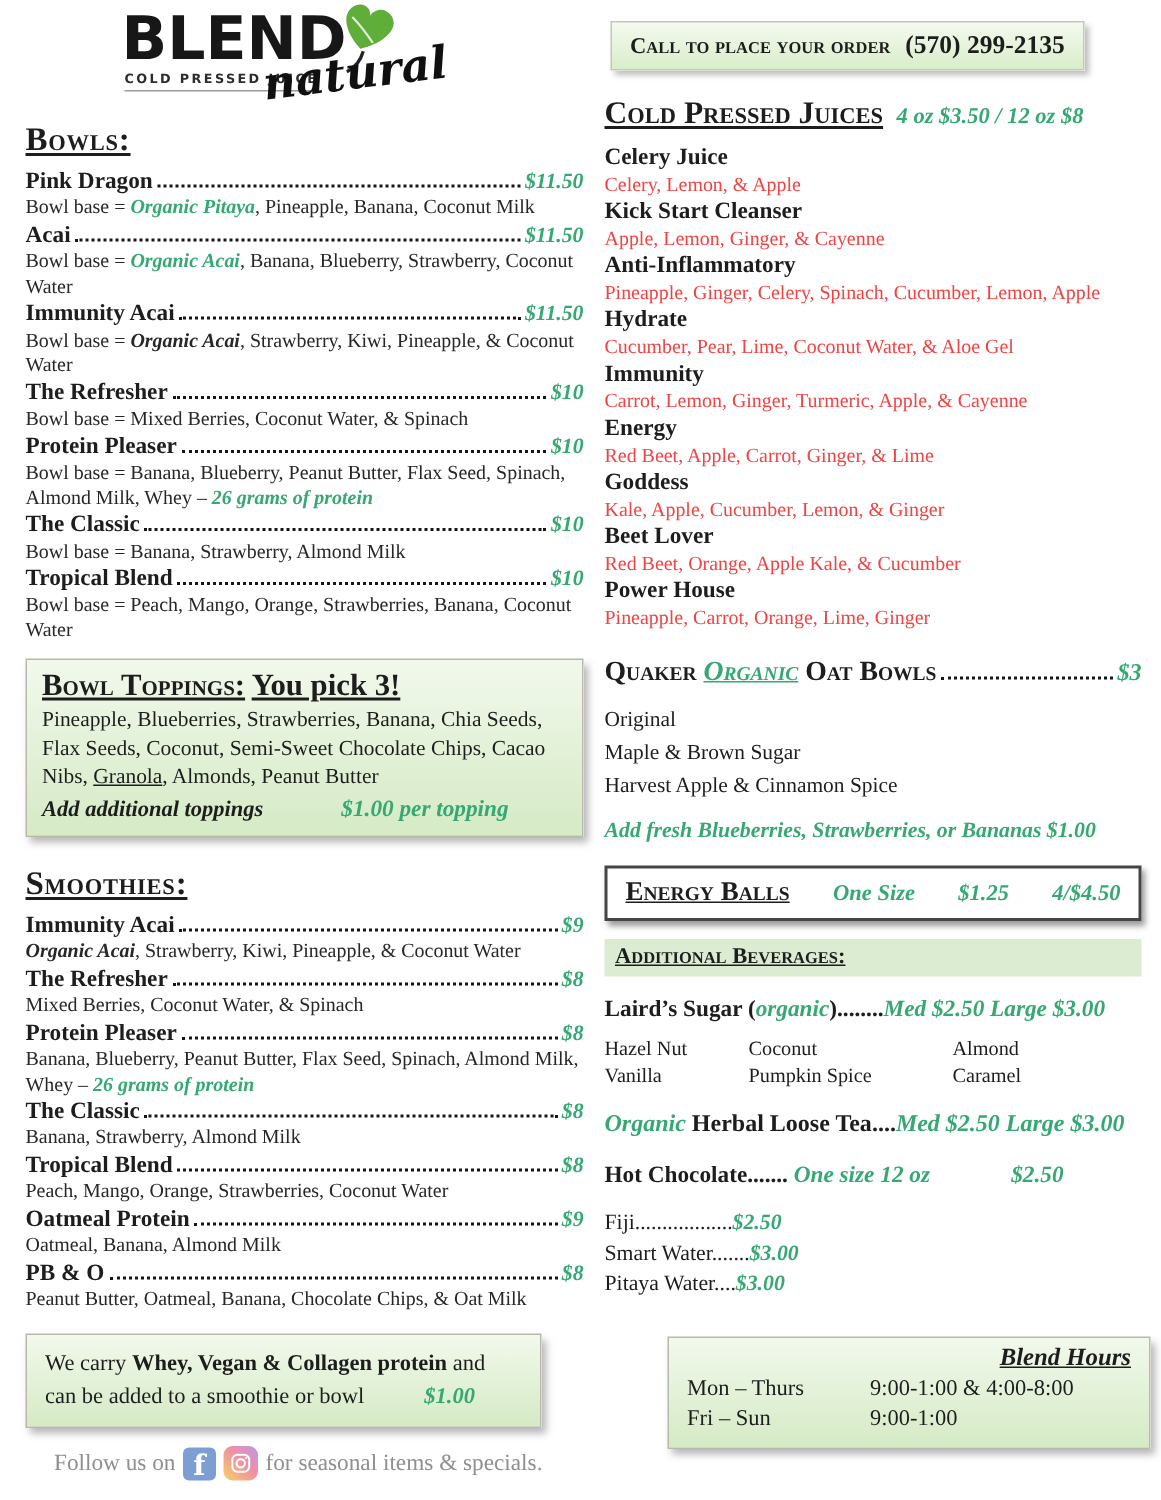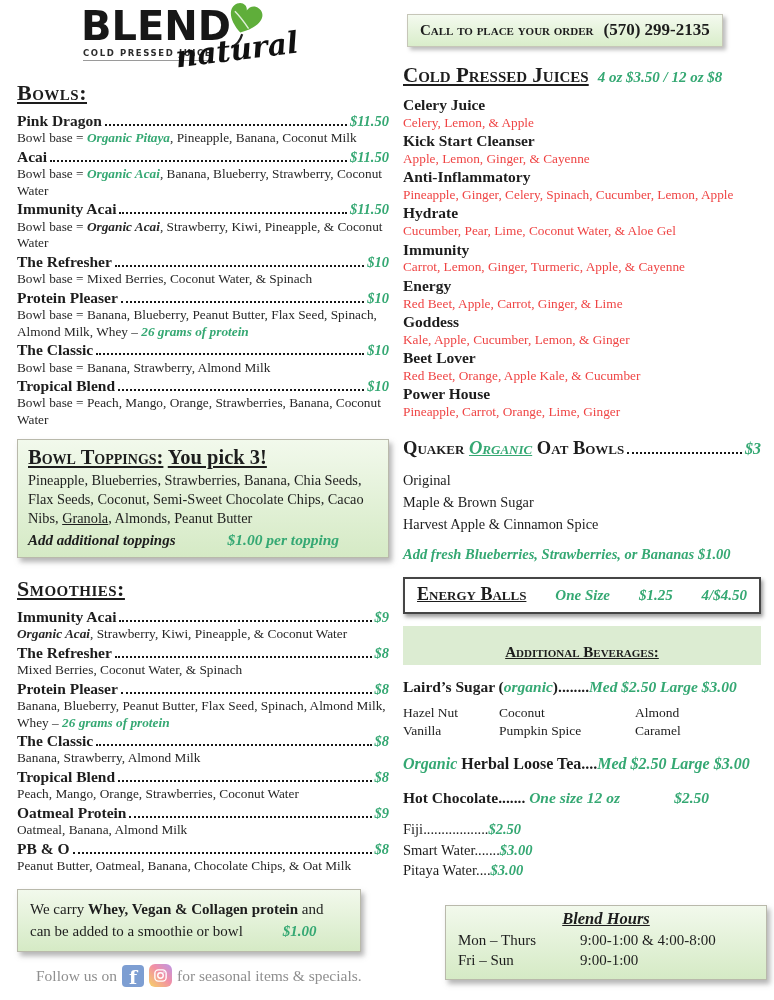--- a/index.html
+++ b/index.html
@@ -66,35 +66,35 @@
 
   .oat-line{display:flex;align-items:baseline;margin-top:18px;font-weight:700;font-size:18.5px;}
   .oat-title{white-space:nowrap;}
   .oat-flavors{margin-top:10px;font-size:14.3px;line-height:1.55;}
   .oat-note{margin-top:10px;font-size:14.5px;}
 
   .energy-box{margin-top:14px;display:flex;align-items:baseline;justify-content:space-between;background:#fff;border:2px solid #454545;box-shadow:2px 3px 4px #9b9b9b;padding:5px 12px 7px;}
   .eb-title{font-variant:small-caps;font-weight:700;font-size:18px;text-decoration:underline;}
   .eb-val{color:var(--green);font-style:italic;font-weight:700;font-size:15px;}
 
-  .ab-bar{margin-top:12px;background:#dcecd2;padding:17px 7px 4px;text-align:center;}
+  .ab-bar{margin-top:12px;background:#dcecd2;padding:3px 7px 4px;}
   .ab-title{font-variant:small-caps;font-weight:700;font-size:15px;text-decoration:underline;}
 
   .bev-line{margin-top:13px;font-size:15.5px;}
   .flavor-grid{margin-top:8px;font-size:13.5px;line-height:1.35;}
   .flavor-row{display:flex;}
   .fc1{width:96px;}
   .fc2{width:136px;}
   .fc3{flex:1;}
   .hotchoc-line{display:flex;align-items:baseline;margin-top:16px;font-size:15.5px;}
   .hotchoc-price{margin-left:auto;margin-right:52px;color:var(--green);font-style:italic;font-weight:700;}
   .waters{margin-top:12px;font-size:14.5px;line-height:1.42;}
 
   .hours-box{margin-top:24px;margin-left:42px;width:296px;padding:3px 12px 9px;}
-  .hours-title{text-align:center;font-weight:700;font-style:italic;text-decoration:underline;font-size:16.5px;margin-bottom:1px;}
+  .hours-title{text-align:right;font-weight:700;font-style:italic;text-decoration:underline;font-size:16.5px;margin-bottom:1px;}
   .hours-row{display:flex;font-size:15px;line-height:1.35;}
   .hours-days{width:122px;}
 
   
   .footer{position:absolute;left:36px;top:964px;display:flex;align-items:center;gap:5px;color:#8f8f8f;font-size:15.5px;}
   .fb-icon{width:22px;height:22px;border-radius:4px;background:#7d9ed2;color:#fff;display:flex;align-items:flex-end;justify-content:center;overflow:hidden;font-family:"DejaVu Serif",serif;font-weight:700;font-size:19px;line-height:1;}
   .ig-icon{width:23px;height:23px;border-radius:6px;background:linear-gradient(45deg,#f6d365 0%,#f28fa5 55%,#bb97e8 100%);display:flex;align-items:center;justify-content:center;}
 </style>
 </head>
 <body>

